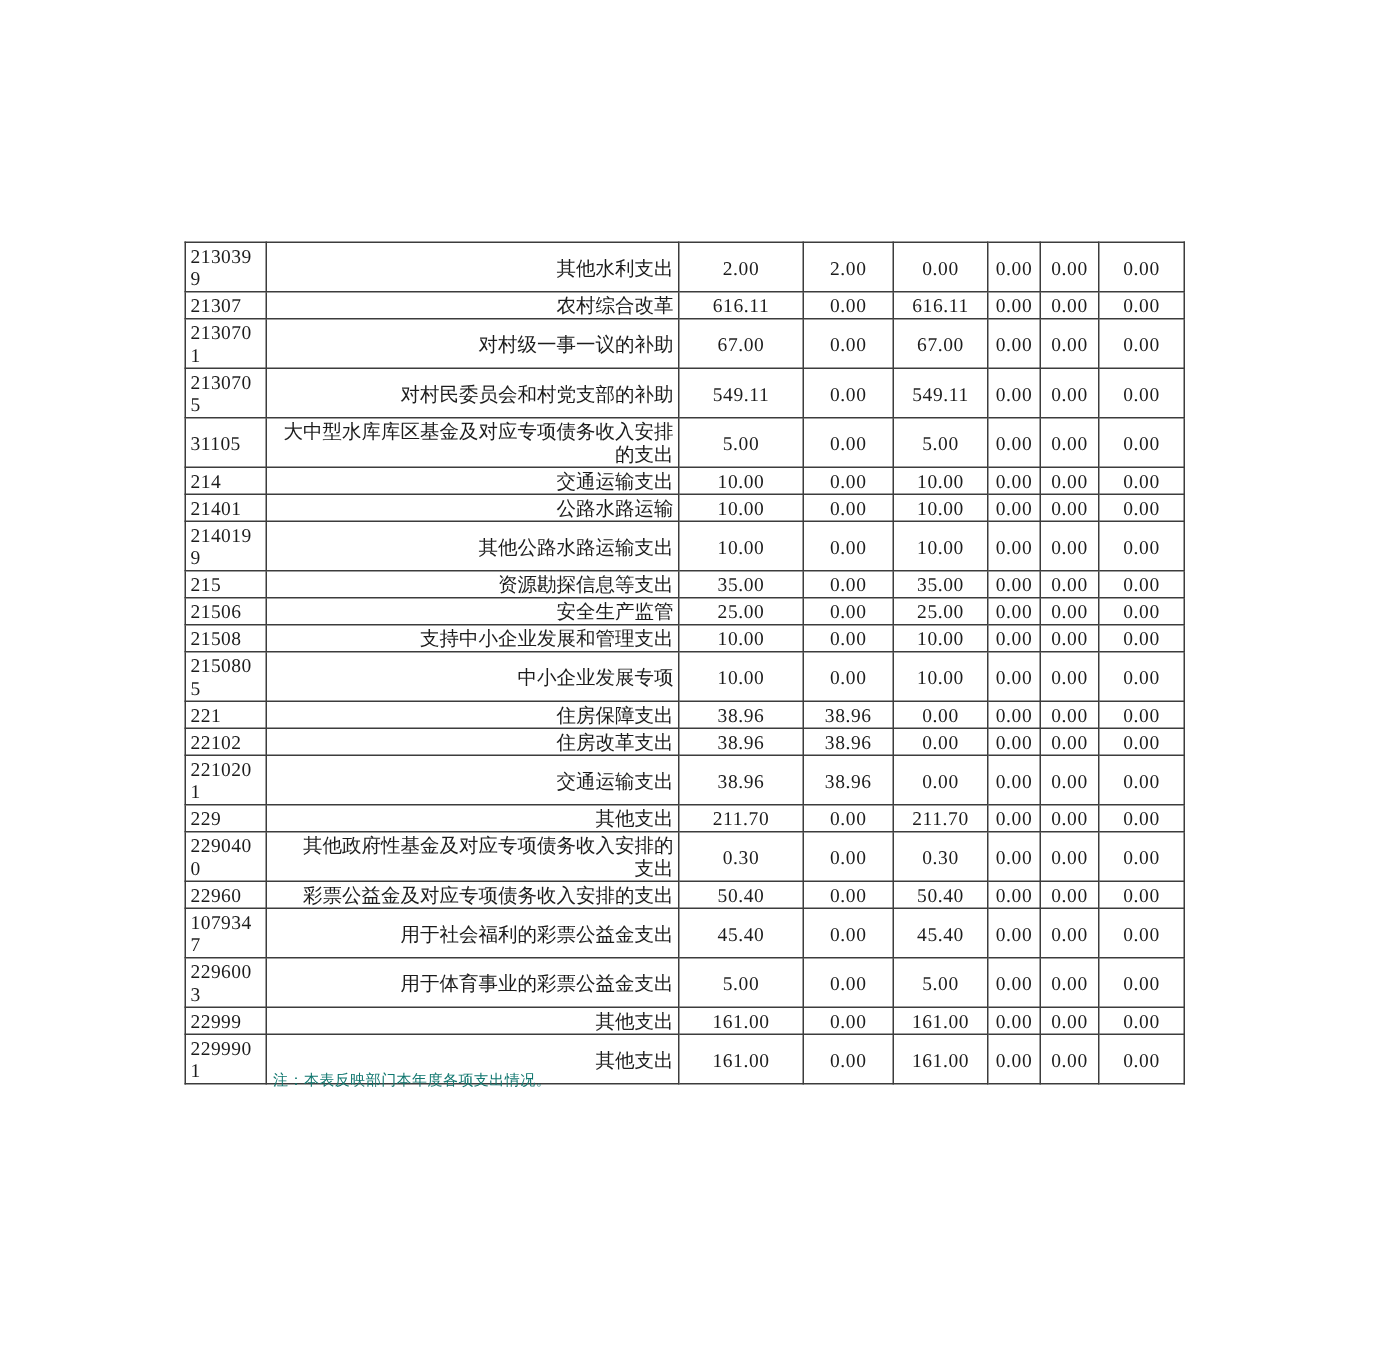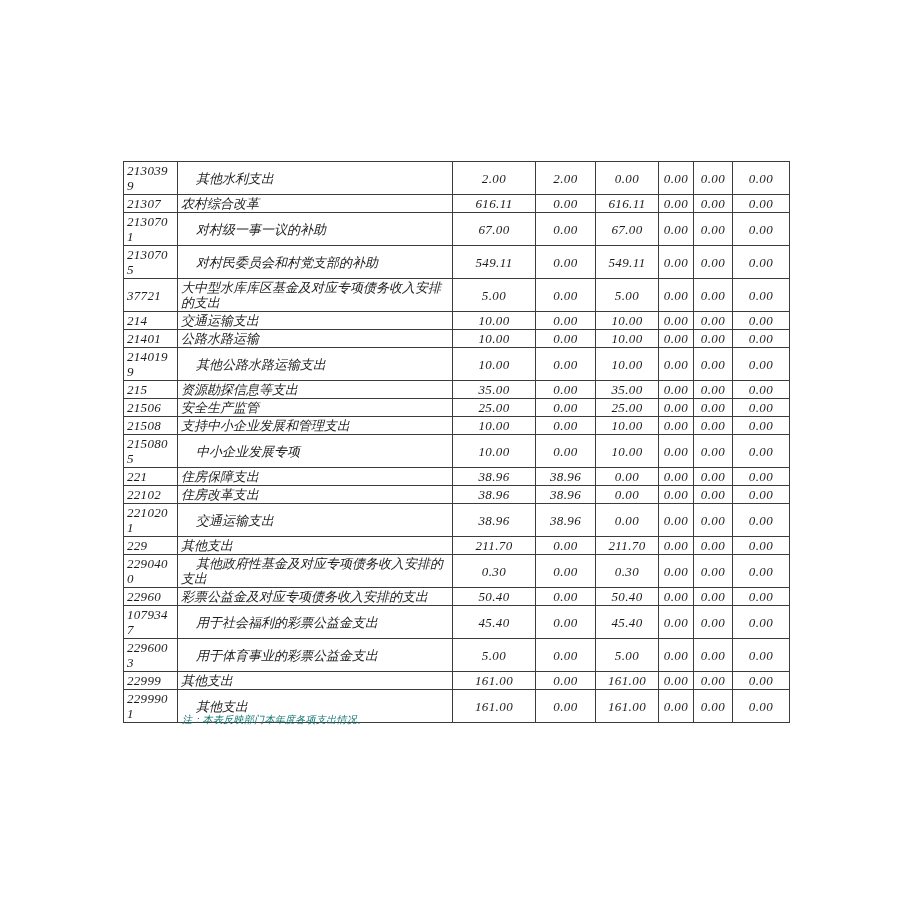--- a/index.html
+++ b/index.html
@@ -7,21 +7,20 @@
   body {
     width: 922px; height: 898px;
     font-family: "Liberation Serif", "DejaVu Serif", serif;
     color: #1c1c1c;
   }
   .sheet {
     position: relative;
     width: 922px; height: 814px;
     background: #ffffff;
     overflow: hidden;
-    font-style: italic;
   }
   table.budget {
     position: absolute;
     left: 123px; top: 161px;
     width: 666px;
     border-collapse: collapse;
     table-layout: fixed;
   }
   table.budget td {
     border: 1px solid #3c3c3c;
@@ -34,21 +33,21 @@
     word-break: break-all;
     overflow: hidden;
   }
   td.code {
     font-size: 12.5px;
     padding-left: 5px;
     letter-spacing: 0.3px;
     text-align: left;
   }
   td.desc {
-    text-align: left;
+    text-align: right;
     padding-left: 7px;
     padding-right: 4px;
   }
   td.desc.indent1 { text-indent: 15px; }
   td.num {
     text-align: center;
     font-size: 12.5px;
     letter-spacing: 0.4px;
     white-space: nowrap;
   }
@@ -120,21 +119,21 @@
           <td class="code">2130705</td>
           <td class="desc indent1">对村民委员会和村党支部的补助</td>
           <td class="num">549.11</td>
           <td class="num">0.00</td>
           <td class="num">549.11</td>
           <td class="num">0.00</td>
           <td class="num">0.00</td>
           <td class="num">0.00</td>
         </tr>
         <tr>
-          <td class="code">37721</td>
+          <td class="code">31105</td>
           <td class="desc">大中型水库库区基金及对应专项债务收入安排的支出</td>
           <td class="num">5.00</td>
           <td class="num">0.00</td>
           <td class="num">5.00</td>
           <td class="num">0.00</td>
           <td class="num">0.00</td>
           <td class="num">0.00</td>
         </tr>
         <tr>
           <td class="code">214</td>

